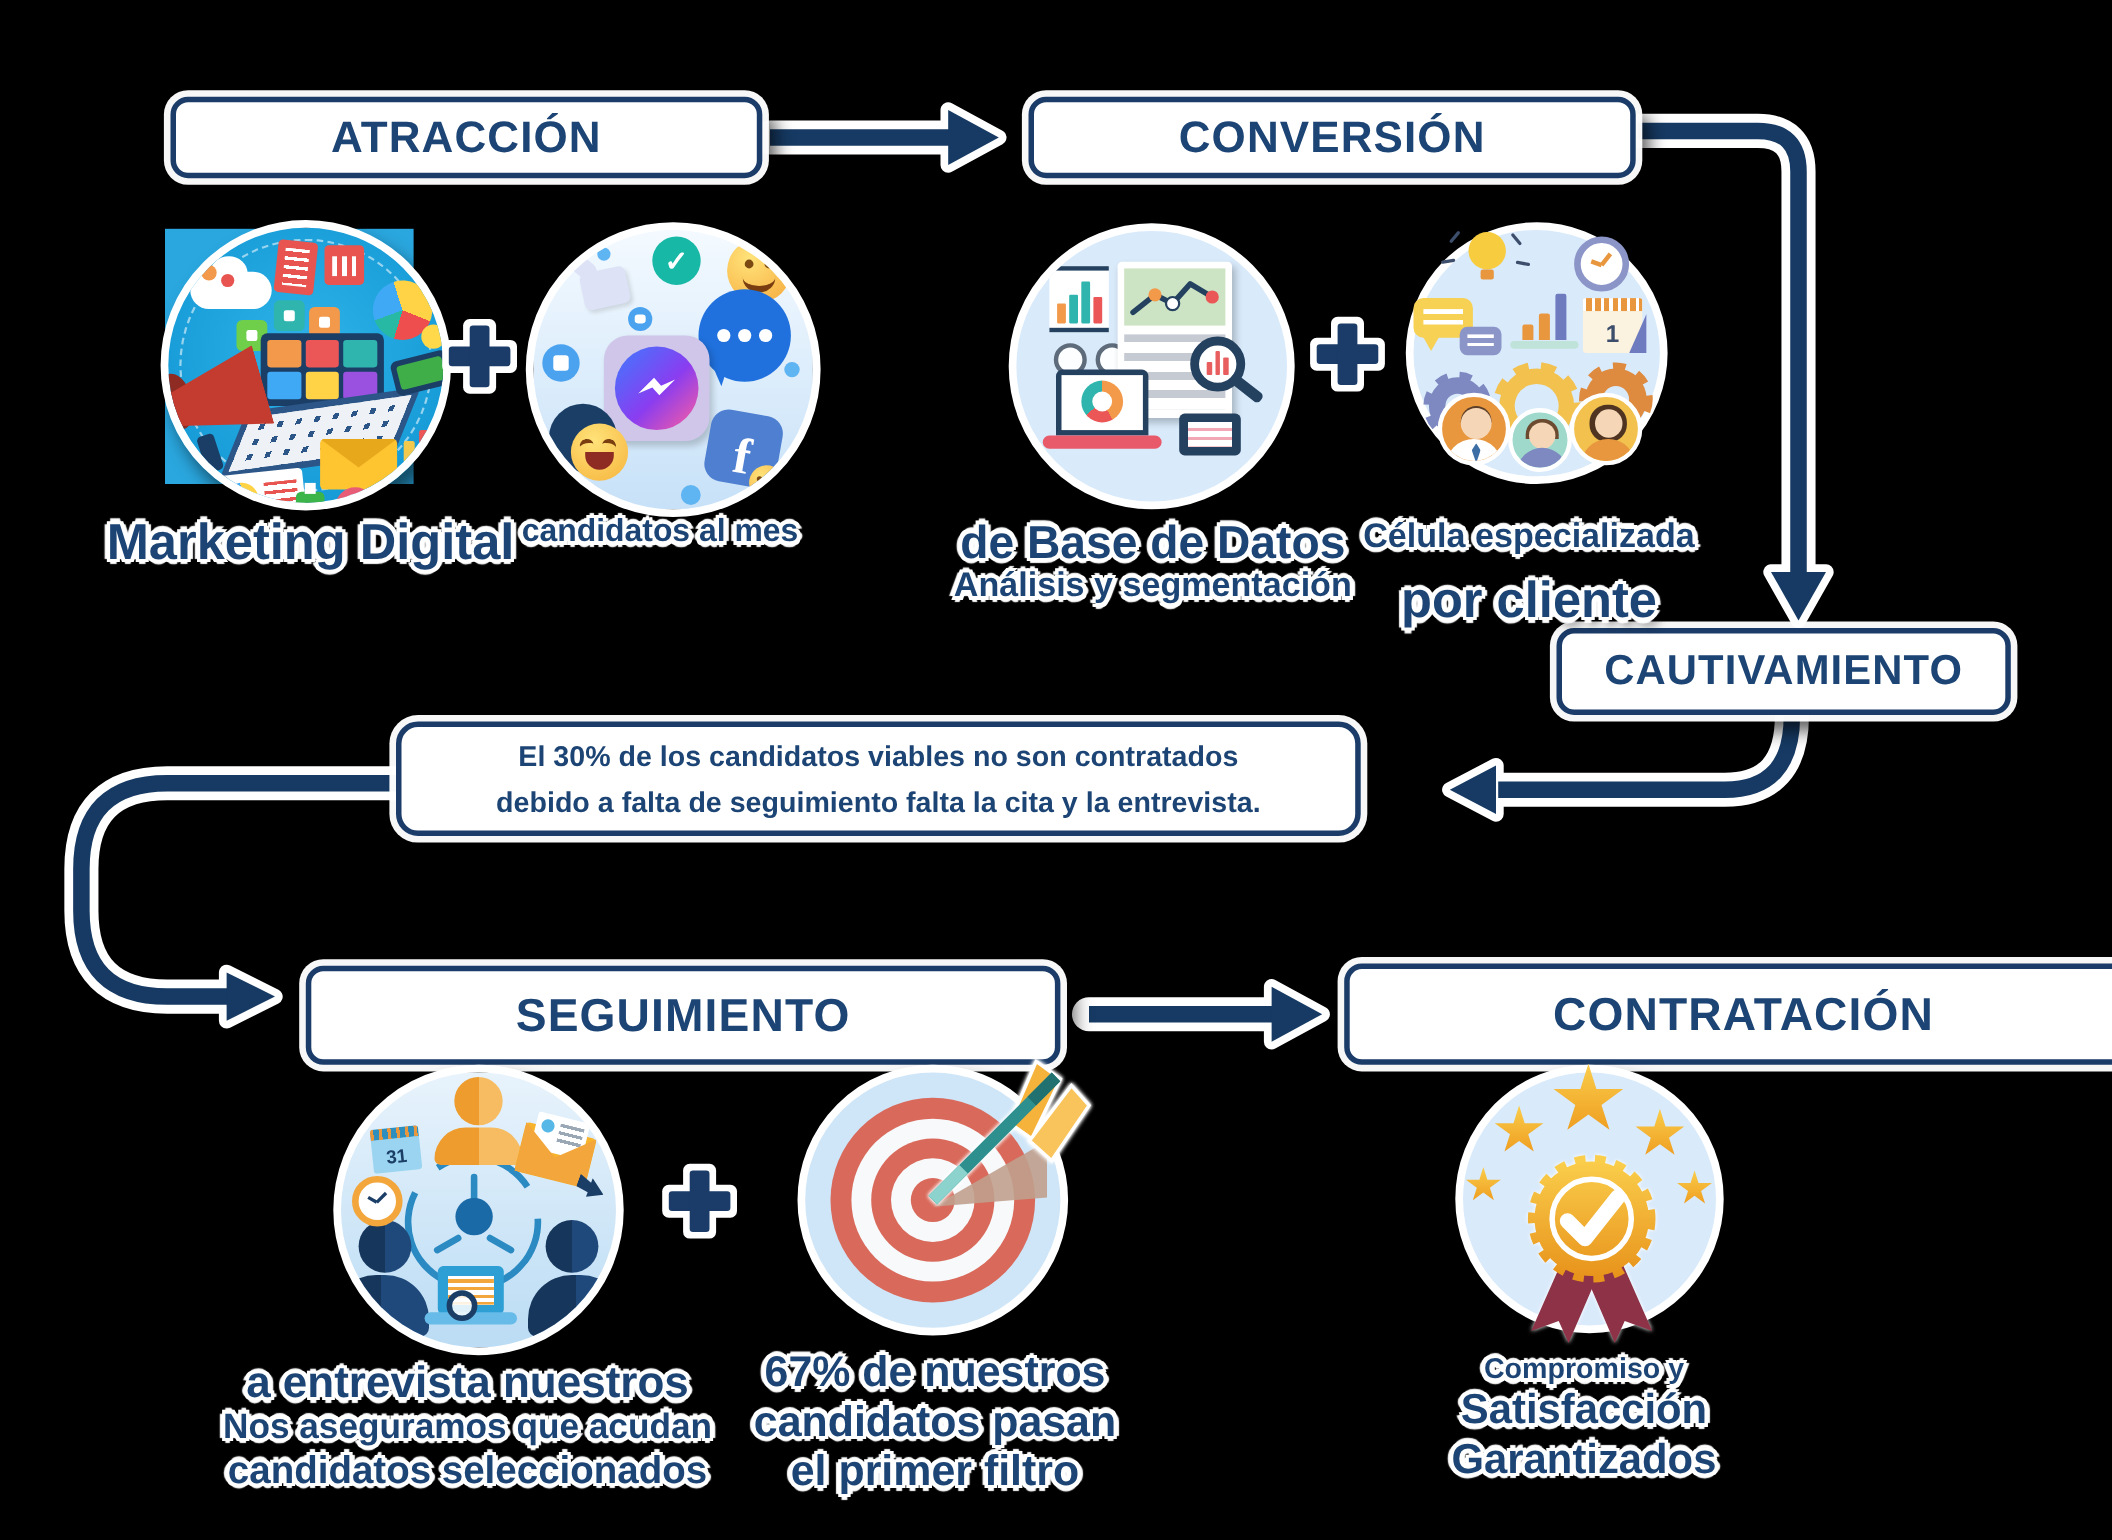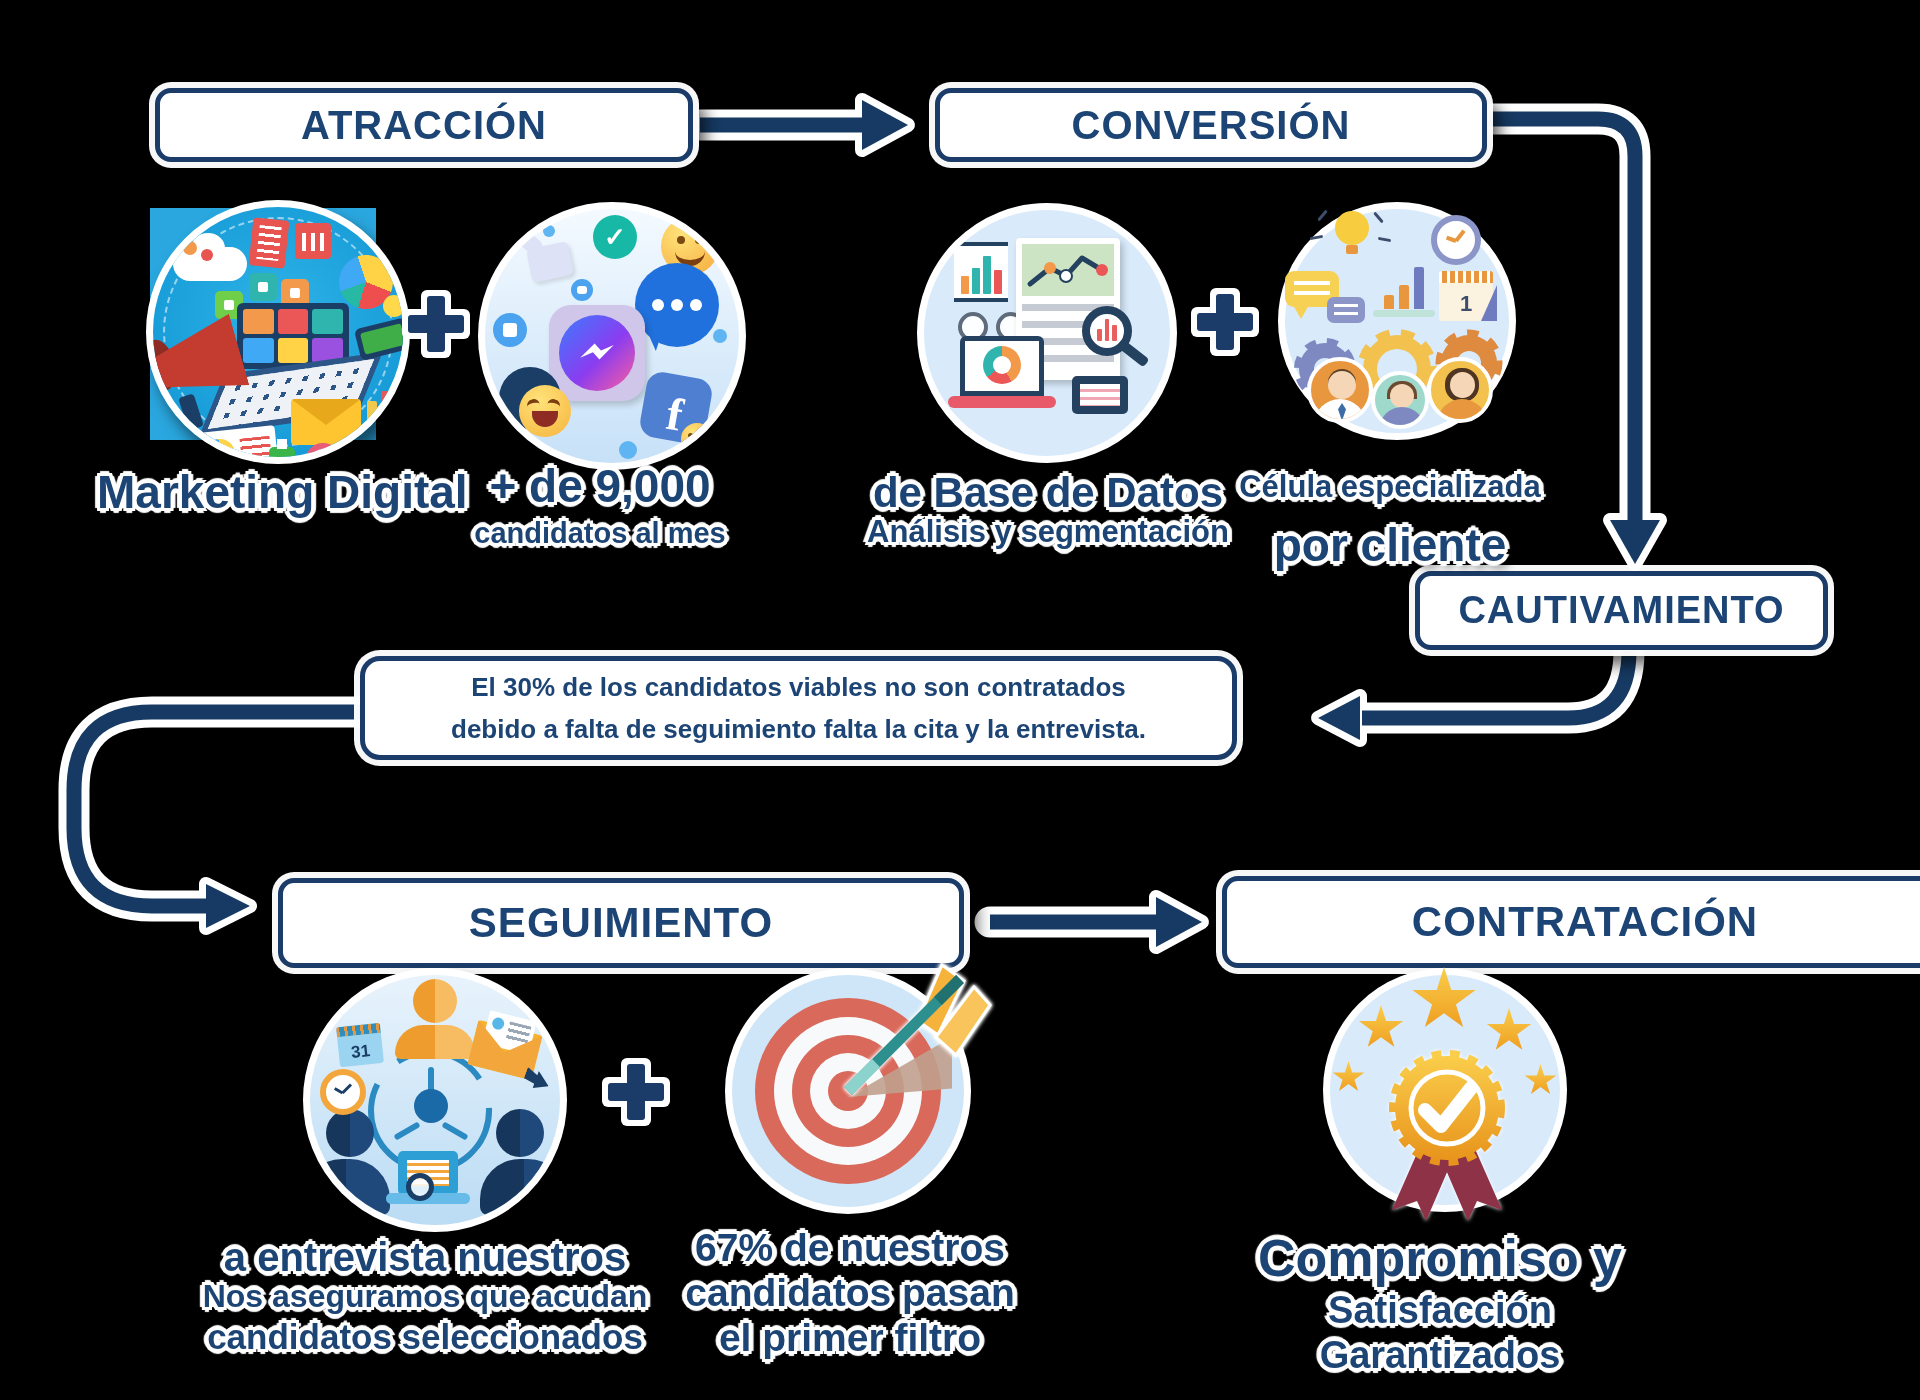--- a/index.html
+++ b/index.html
@@ -352,21 +352,20 @@
     <span class="sc-mouth" style="border-bottom-width:4px"></span>
   </div>
   <div class="sc-dot" style="left:134px;top:232px;width:18px;height:18px"></div>
   <div class="sc-dot" style="left:228px;top:120px;width:14px;height:14px"></div>
 </div>
 
 <div class="cap halo" style="left:97px;top:468px;width:340px;font-size:46px">
   <div>Marketing Digital</div>
 </div>
 <div class="cap halo" style="left:420px;top:462px;width:360px">
-  <div style="font-size:46px">+ de 9,000</div>
   <div style="font-size:29px;margin-top:6px">candidatos al mes</div>
 </div>
 
 <div class="circ clip" style="left:917px;top:203px;width:246px;height:246px;background:#D9EAFB">
   <div class="an-barcard">
     <i style="height:18px;background:#F2994A"></i>
       <i style="height:26px;background:#2FB5AD"></i>
     <i style="height:38px;background:#2FB5AD"></i>
       <i style="height:24px;background:#EB5757"></i>
   </div>
@@ -546,16 +545,16 @@
     <polygon points="60,112 30,180 55,171 64,191 92,126" fill="#8E3347"></polygon>
     <polygon points="110,112 140,180 115,171 106,191 78,126" fill="#8E3347"></polygon>
     <circle cx="85" cy="78" r="50" fill="none" stroke="url(#gold)" stroke-width="16" stroke-dasharray="9 8"></circle>
     <circle cx="85" cy="78" r="52" fill="url(#gold)"></circle>
     <circle cx="85" cy="78" r="36" fill="none" stroke="#fff" stroke-width="5"></circle>
     <path d="M63 80 L79 96 L109 58" fill="none" stroke="#fff" stroke-width="14" stroke-linecap="round" stroke-linejoin="round"></path>
   </svg>
 </div>
 
 <div class="cap halo" style="left:1230px;top:1230px;width:420px">
-  <div style="font-size:52px">Compromiso y</div>
+  <div style="font-size:26px">Compromiso y</div>
   <div style="font-size:38px;margin-top:4px">Satisfacción</div>
   <div style="font-size:38px;margin-top:4px">Garantizados</div>
 </div>
 
 </body></html>

